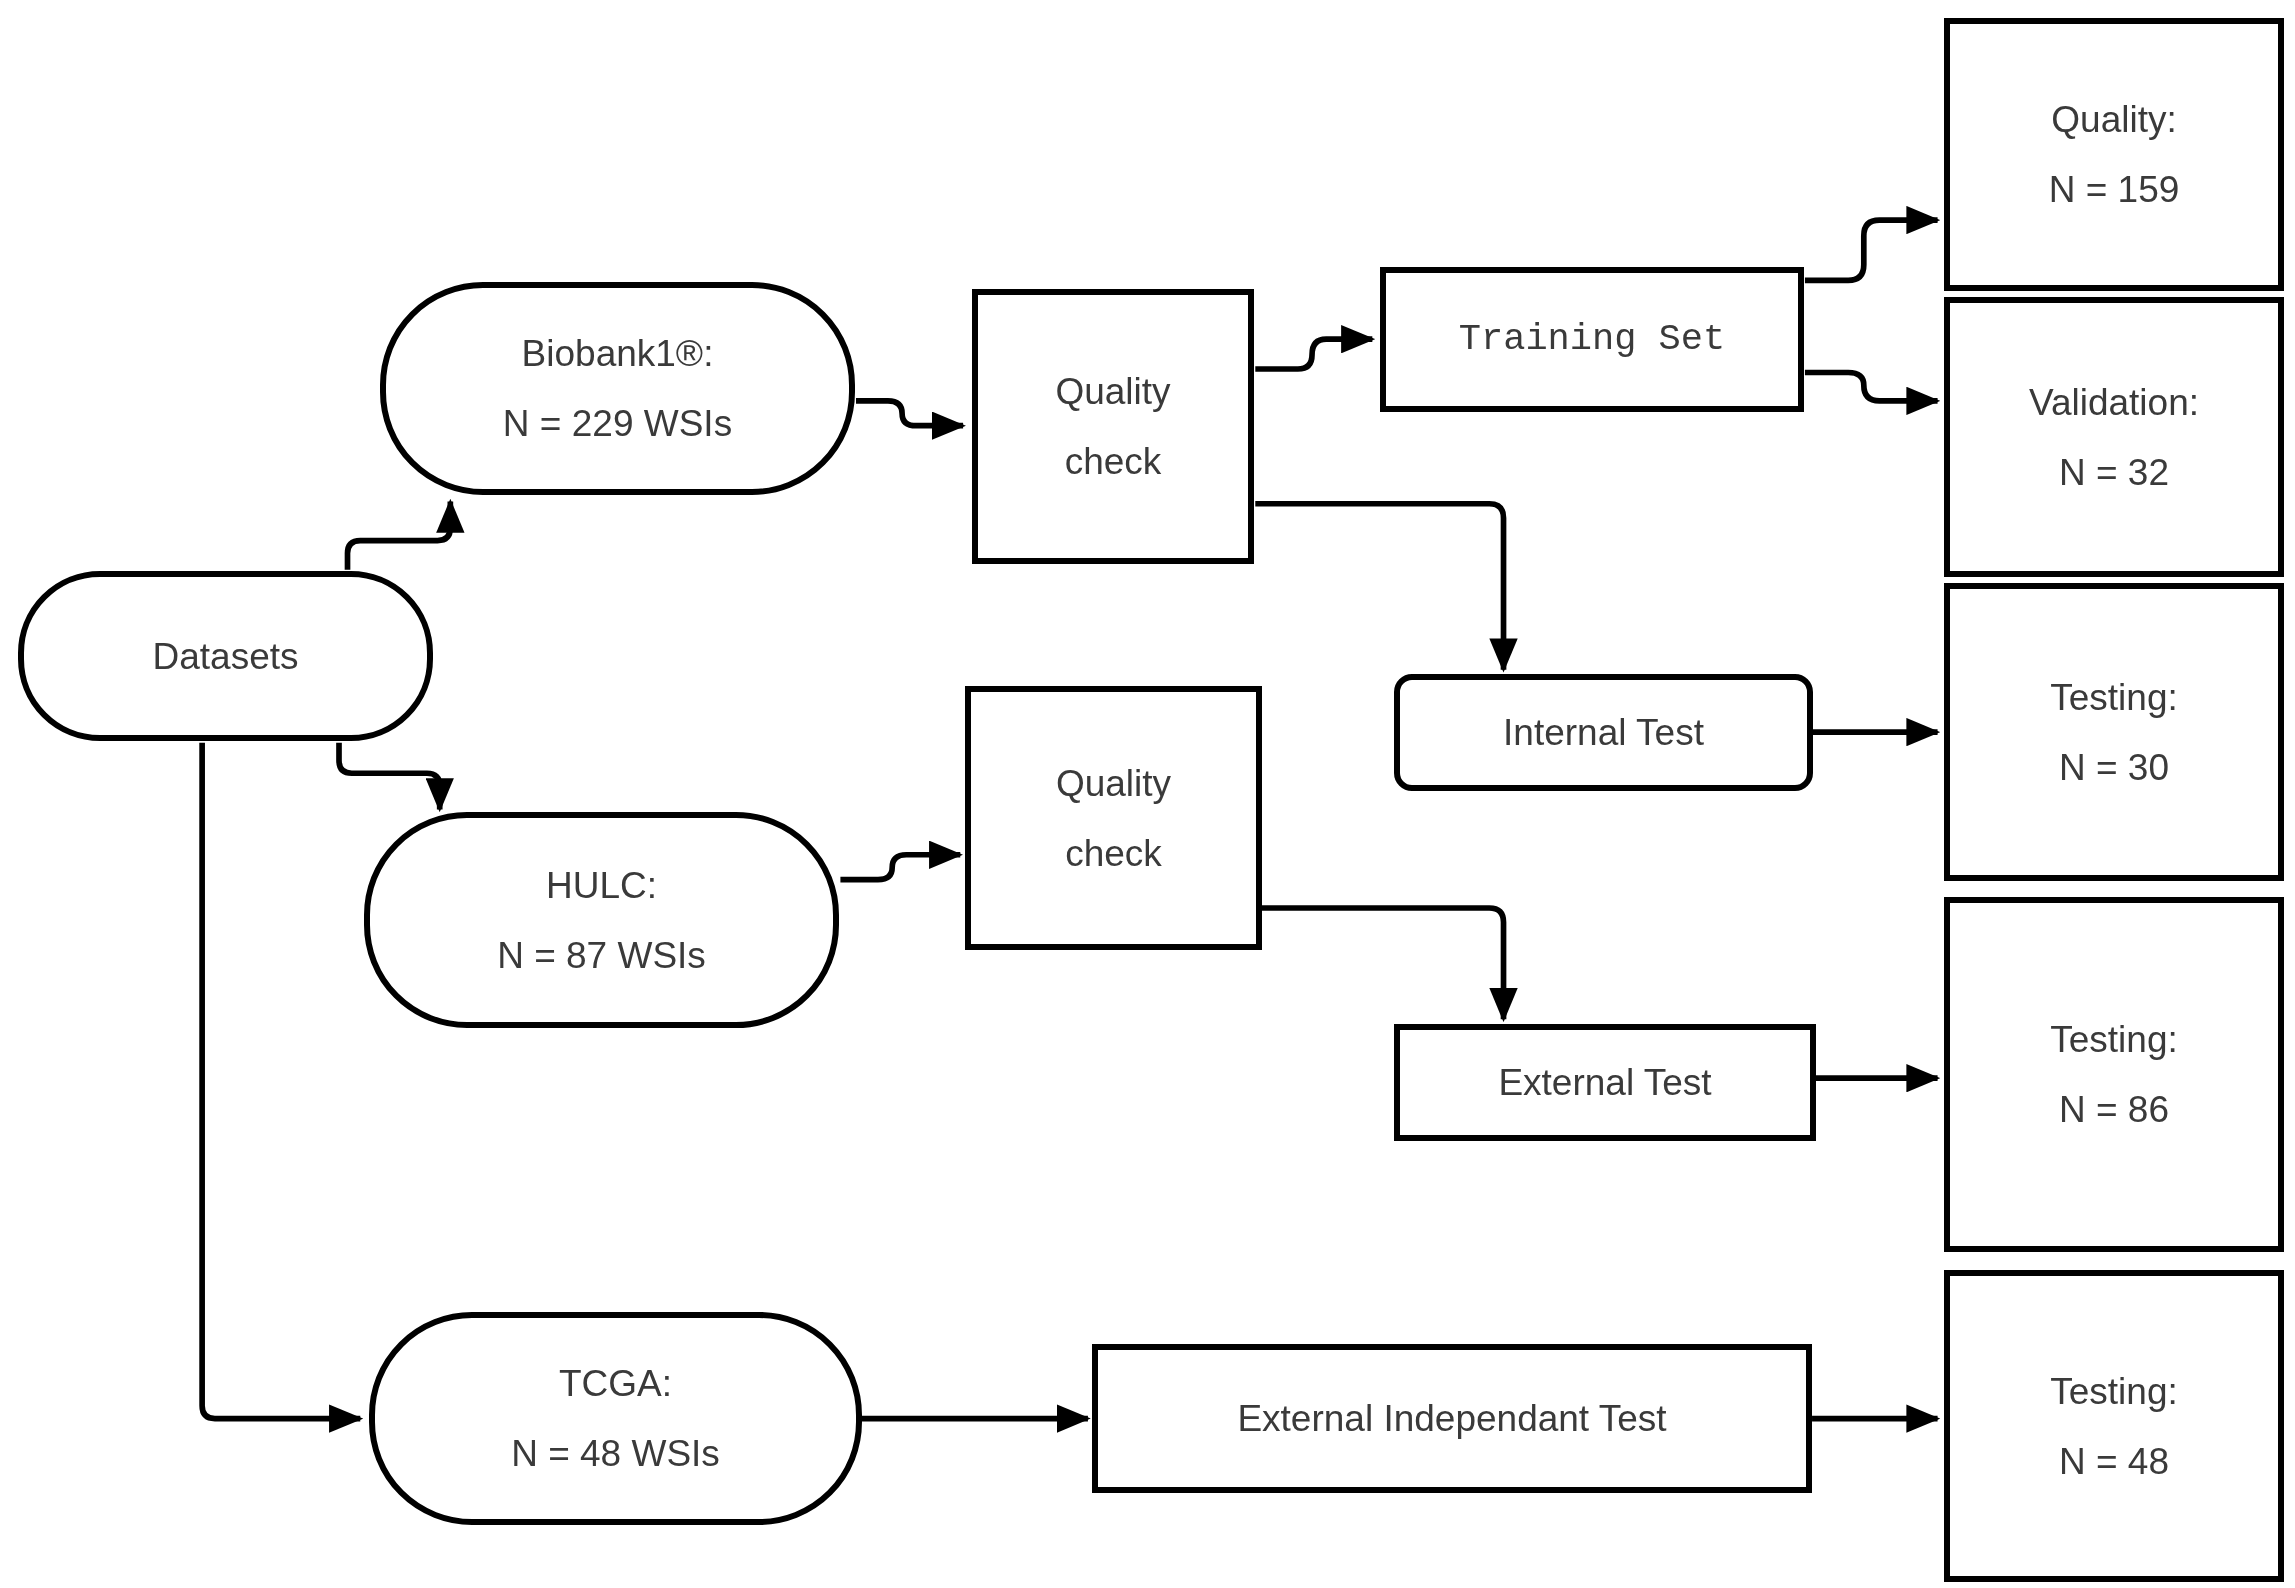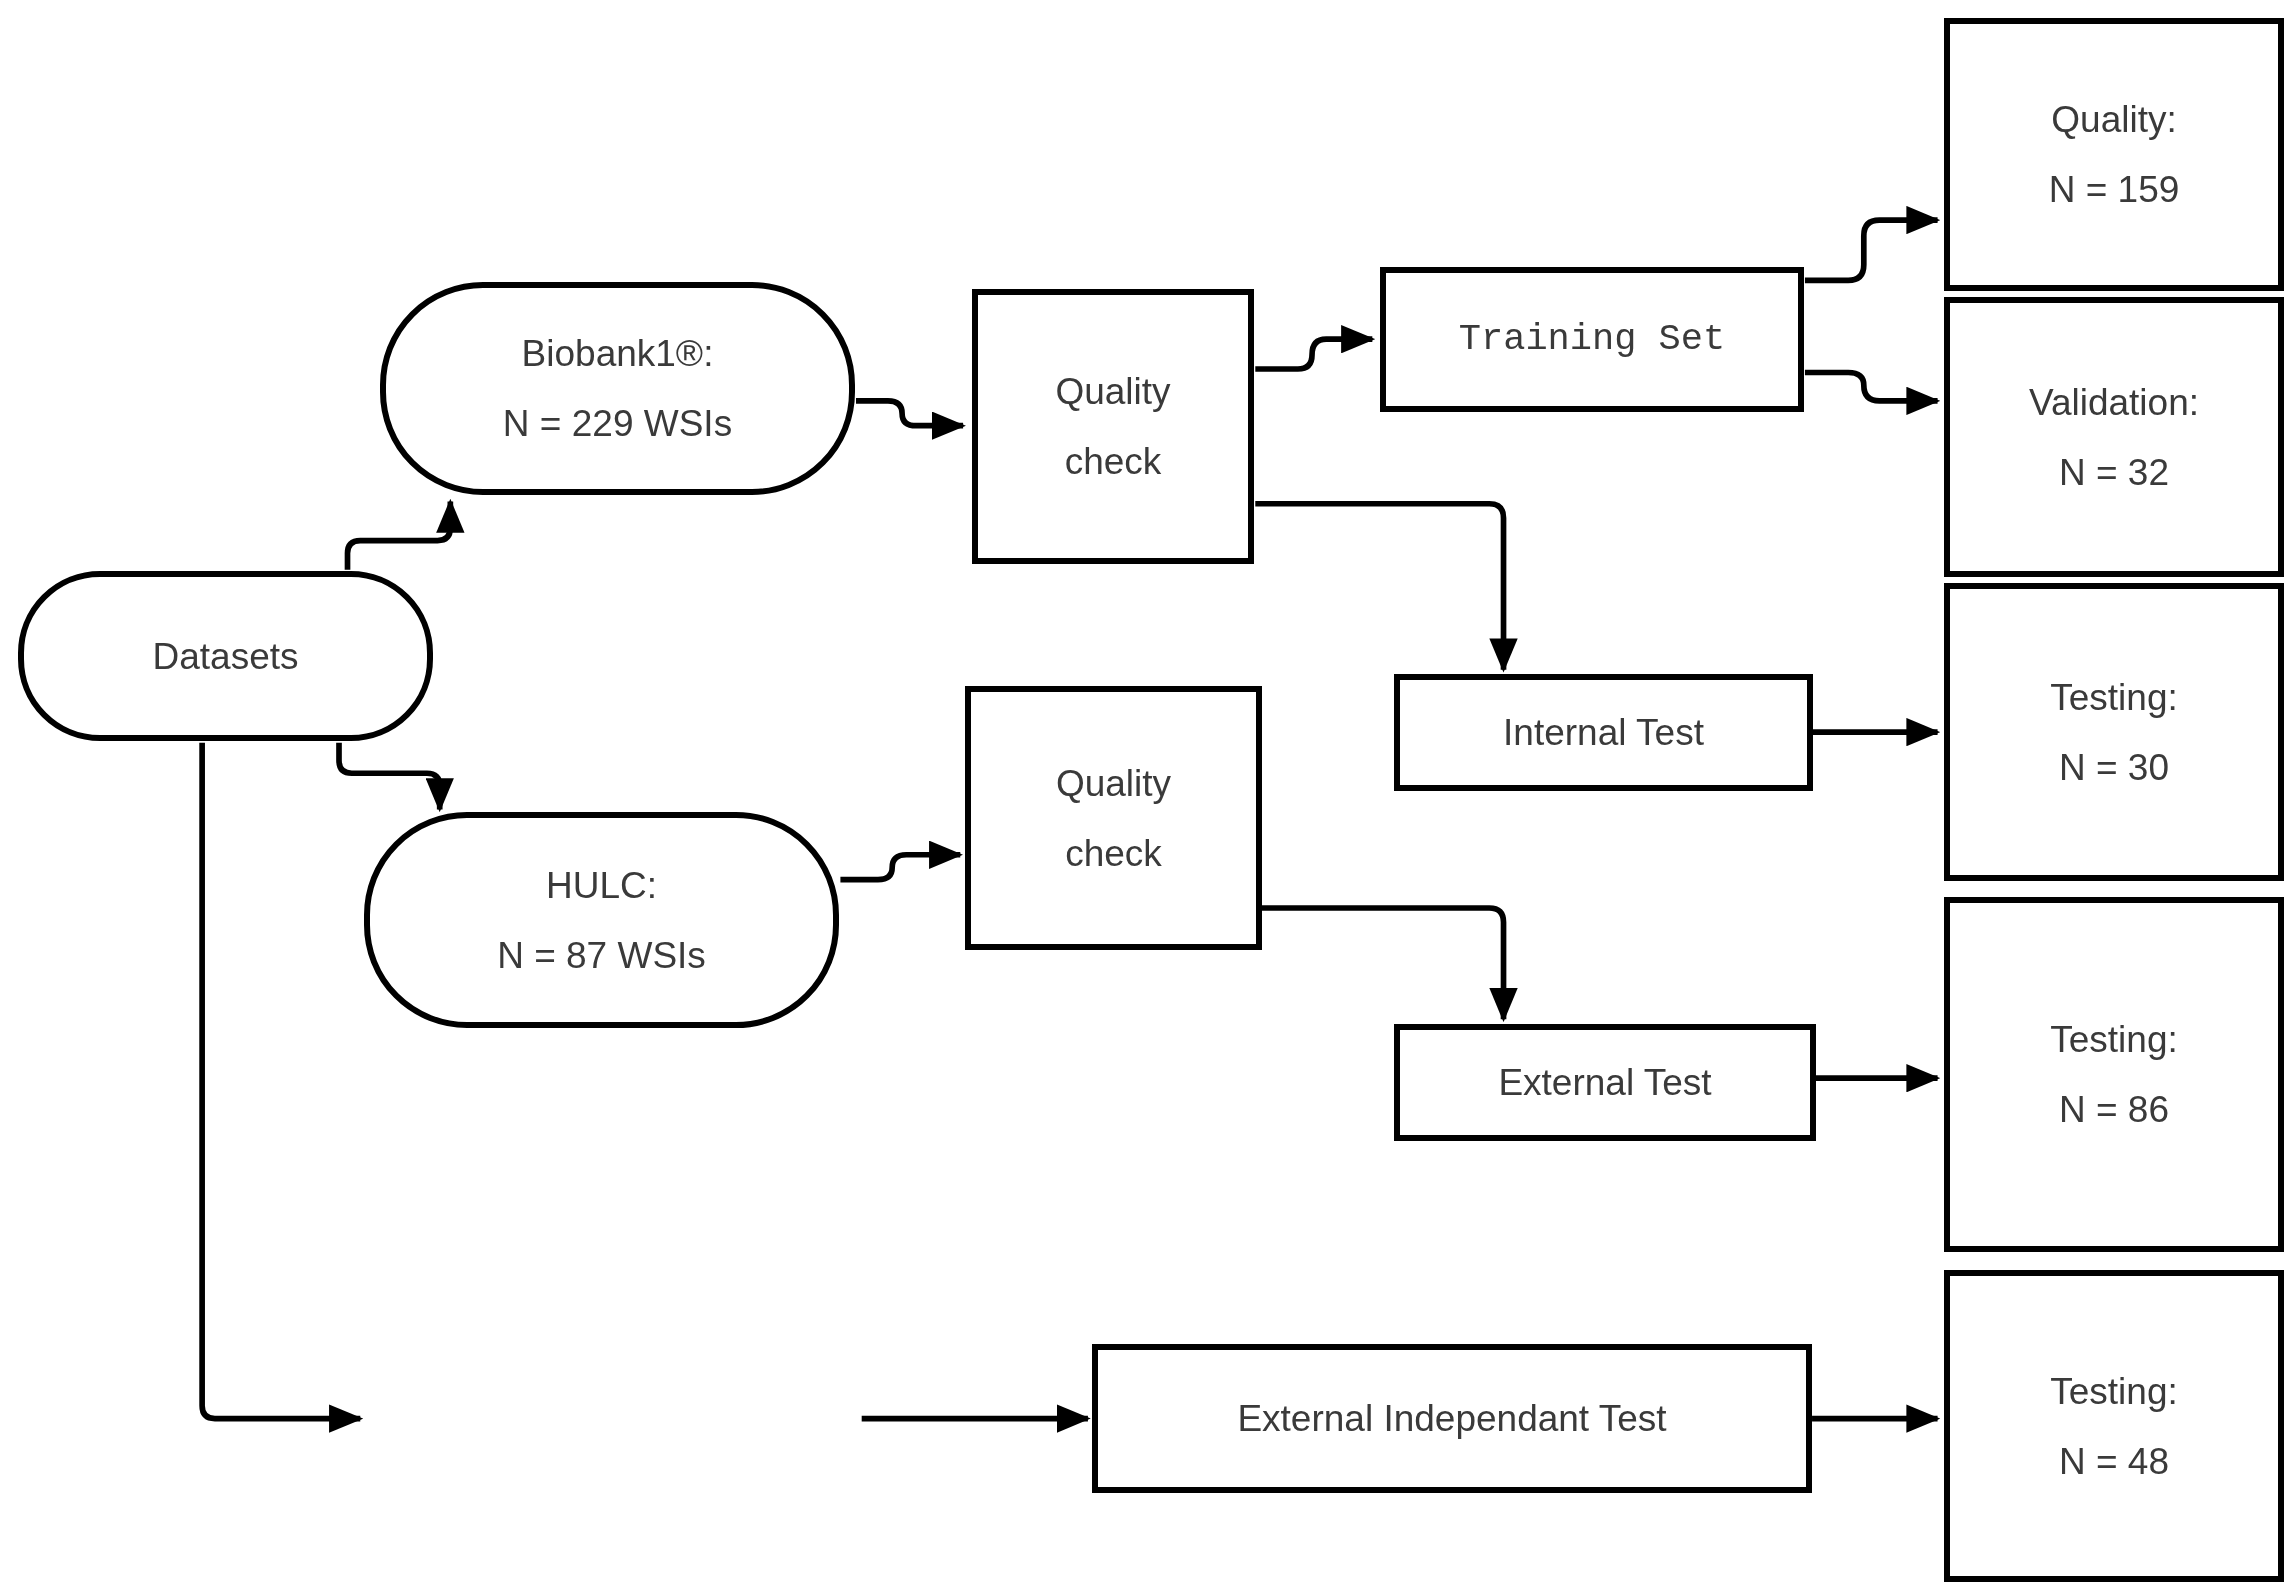--- a/index.html
+++ b/index.html
@@ -95,36 +95,40 @@
   <div class="node stadium" style="left:380px;top:282px;width:475px;height:213px;">
     <span>Biobank1®:</span>
     <span>N = 229 WSIs</span>
   </div>
 
   <div class="node stadium" style="left:364px;top:812px;width:475px;height:216px;">
     <span>HULC:</span>
     <span>N = 87 WSIs</span>
   </div>
 
+  <div class="node stadium" style="left:369px;top:1312px;width:493px;height:213px;">
+    <span>TCGA:</span>
+    <span>N = 48 WSIs</span>
+  </div>
 
   <div class="node" style="left:972px;top:289px;width:282px;height:275px;">
     <span>Quality</span>
     <span>check</span>
   </div>
 
   <div class="node" style="left:965px;top:686px;width:297px;height:264px;">
     <span>Quality</span>
     <span>check</span>
   </div>
 
   <div class="node" style="left:1380px;top:267px;width:424px;height:145px;font-family:Liberation Mono, monospace;">
     <span>Training Set</span>
   </div>
 
-  <div class="node" style="left:1394px;top:674px;width:419px;height:117px;">
+  <div class="node" style="left:1394px;top:674px;width:419px;height:117px;border-radius:18px;">
     <span>Internal Test</span>
   </div>
 
   <div class="node" style="left:1092px;top:1344px;width:720px;height:149px;">
     <span>External Independant Test</span>
   </div>
 
   <div class="node" style="left:1394px;top:1024px;width:422px;height:117px;">
     <span>External Test</span>
   </div>

